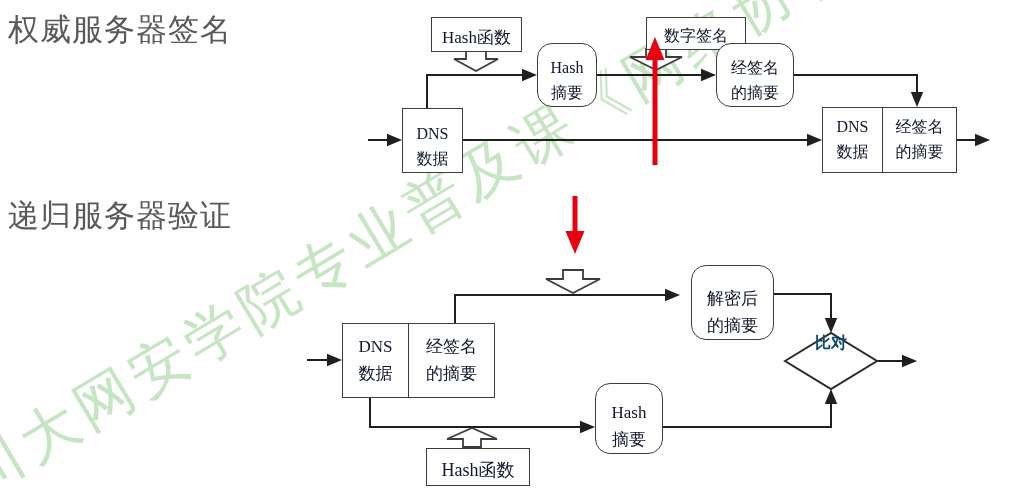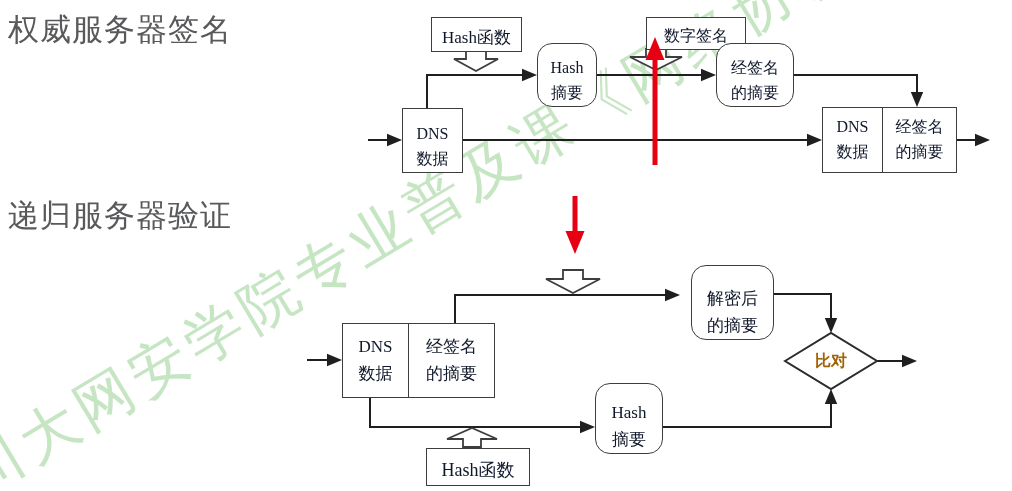--- a/index.html
+++ b/index.html
@@ -17,22 +17,22 @@
   svg.redlayer{position:absolute;left:0;top:0;z-index:4;}
   .box{position:absolute;z-index:2;background:#fff;border:1.6px solid #3d3d3d;
        box-sizing:border-box;display:flex;flex-direction:column;align-items:center;
        justify-content:flex-end;text-align:center;color:#0f172a;font-weight:400;
        font-family:"Liberation Serif","DejaVu Serif",serif;}
   .rounded{border-radius:15px;}
   .ln{display:block;line-height:1.55;}
   .combined{flex-direction:row;align-items:stretch;padding:0;}
   .cell{display:flex;flex-direction:column;align-items:center;justify-content:center;flex:1;}
   .cell.first{border-right:1.6px solid #3d3d3d;flex:none;}
-  .diamond-label{position:absolute;z-index:2;display:flex;align-items:center;justify-content:center;
-       color:#a16207;font-weight:600;font-family:Liberation Serif, serif;}
+  .diamond-label{position:absolute;z-index:2;display:flex;justify-content:center;
+       color:#0c4a6e;font-weight:600;font-family:Liberation Serif, serif;}
   .key-label{position:absolute;left:528px;top:166px;width:176px;z-index:5;text-align:center;
        color:#e60012;font-weight:bold;font-size:24px;font-family:"Liberation Sans",sans-serif;}
   
   #hash-func-top{left:431px;top:17px;width:91px;height:35px;font-size:17px;}
   #digital-signature{left:646px;top:17px;width:100px;height:33px;font-size:16px;}
   #hash-digest-top{left:537px;top:43px;width:60px;height:64px;font-size:16px;}
   #signed-digest-top{left:716px;top:43px;width:78px;height:64px;font-size:16px;}
   #dns-data-top{left:402px;top:108px;width:61px;height:65px;font-size:16px;}
   #combined-top{left:822px;top:107px;width:135px;height:66px;font-size:16px;}
   #combined-top .cell.first{width:59px;}

